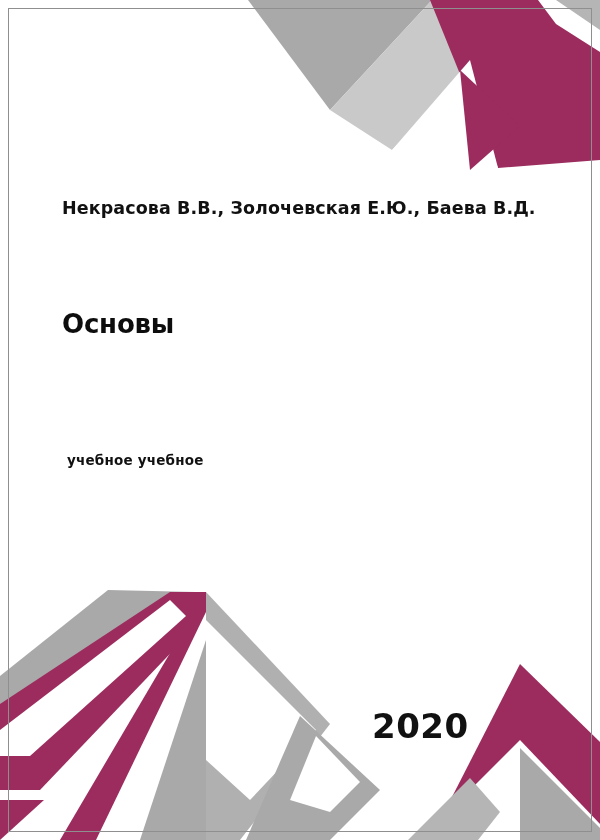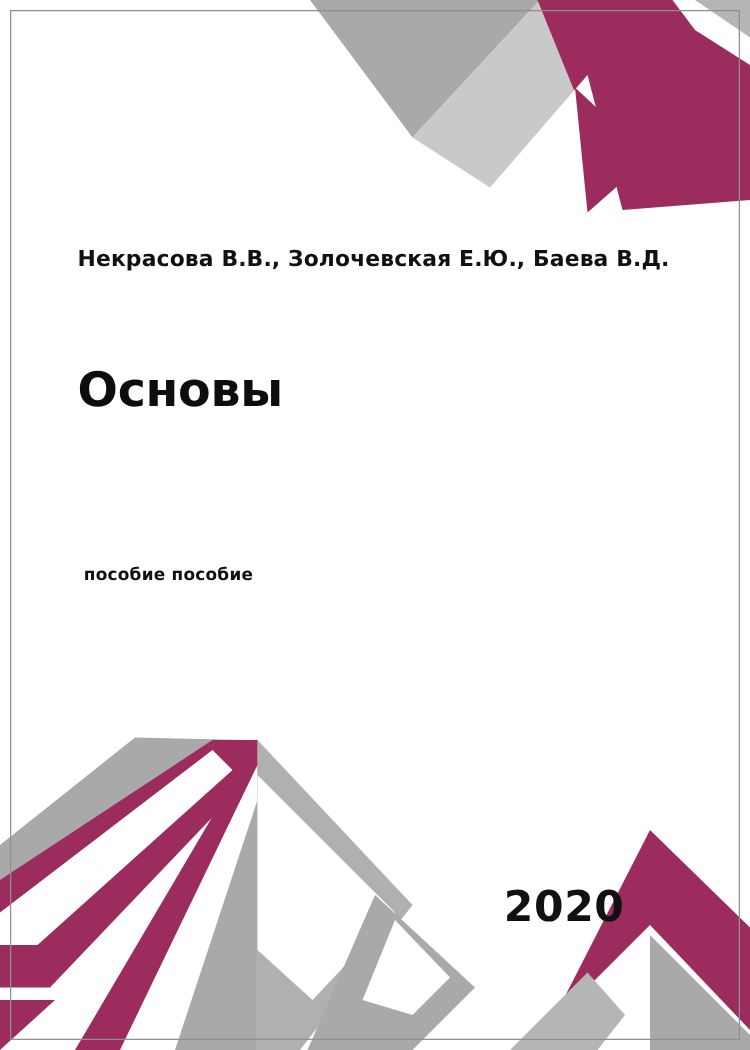--- a/index.html
+++ b/index.html
@@ -48,23 +48,23 @@
     width: 480px;
     font-size: 17.5px;
     font-weight: bold;
     color: #111111;
     letter-spacing: 0.1px;
     line-height: 1.2;
   }
   .title {
     position: absolute;
     left: 62px;
-    top: 288px;
+    top: 308px;
     width: 500px;
-    font-size: 38px;
+    font-size: 26px;
     font-weight: bold;
     color: #0d0d0d;
     line-height: 1.28;
     letter-spacing: -0.2px;
   }
   .title .line2 {
     display: block;
   }
   .subtitle {
     position: absolute;
@@ -76,21 +76,20 @@
     letter-spacing: 0.2px;
   }
   .year {
     position: absolute;
     left: 372px;
     top: 706px;
     font-size: 34px;
     font-weight: bold;
     color: #111111;
     letter-spacing: 0.5px;
-    margin-left: 31px;
   }
 </style>
 </head>
 <body>
 
 <div id="cover">
 
   <svg class="art" viewBox="0 0 600 840" xmlns="http://www.w3.org/2000/svg">
 
     <polygon points="248,0 432,0 330,110" fill="#a9a9a9"></polygon>
@@ -132,19 +131,19 @@
     <polygon points="0,800 44,800 0,840" fill="#9c2c5e"></polygon>
   </svg>
 
   <div class="text-layer">
     <div class="authors">Некрасова В.В., Золочевская Е.Ю., Баева В.Д.</div>
 
     <div class="title">
       <span>Основы</span>
     </div>
 
-    <div class="subtitle">пособие пособие</div>
+    <div class="subtitle">учебное учебное</div>
 
     <div class="year">2020</div>
   </div>
 
   <div class="frame"></div>
 </div>
 
 </body></html>

